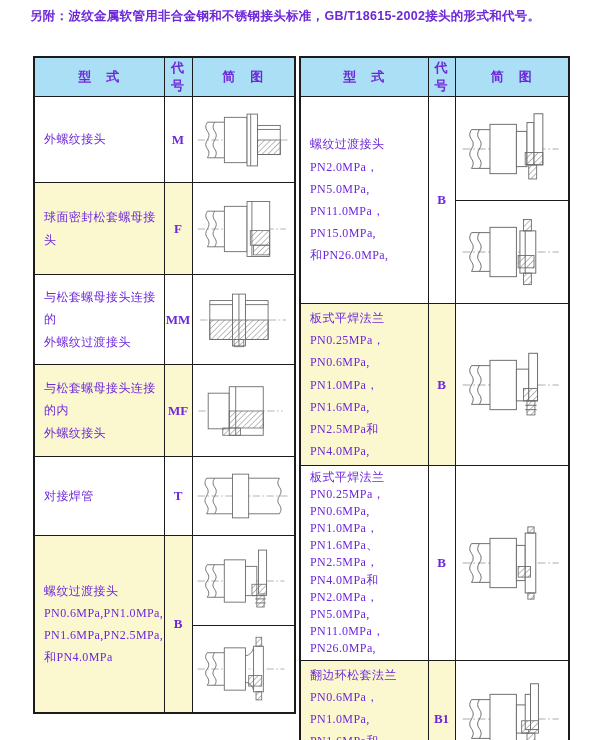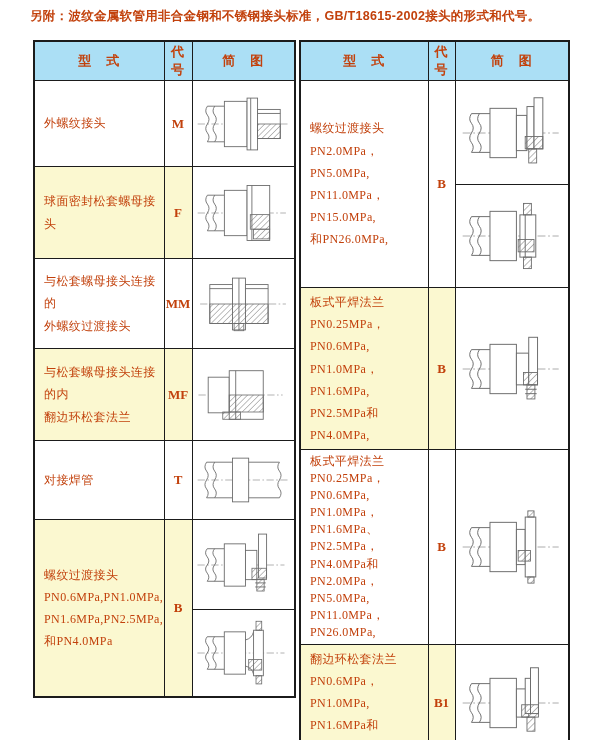--- a/index.html
+++ b/index.html
@@ -1,20 +1,20 @@
 <!DOCTYPE html>
 <html><head>
 <meta charset="utf-8">
 <style>
   html,body{margin:0;padding:0;background:#ffffff;}
   #page{position:relative;width:600px;height:740px;background:#ffffff;overflow:hidden;
-        font-family:"Liberation Serif", serif;color:#c2410c;}
+        font-family:"Liberation Serif", serif;color:#6d28d9;}
   #title{position:absolute;left:30px;top:8px;width:560px;font-size:12.5px;font-weight:bold;
          font-family:"Liberation Sans", sans-serif;letter-spacing:0.3px;}
-  table.tbl{position:absolute;top:40px;border-collapse:collapse;table-layout:fixed;
+  table.tbl{position:absolute;top:56px;border-collapse:collapse;table-layout:fixed;
             border:2px solid #1b1b1b;background:#fff;}
   #tbl-left{left:33px;width:261px;}
   #tbl-right{left:299px;width:269px;}
   .tbl th,.tbl td{border:1px solid #1b1b1b;overflow:hidden;}
   .tbl th{background:#ABDFF5;font-family:"Liberation Sans", sans-serif;font-size:13px;
           font-weight:bold;text-align:center;letter-spacing:1px;}
   td.c-type{font-size:12px;line-height:1.85;padding:3px 4px 3px 9px;vertical-align:middle;
             white-space:pre-line;letter-spacing:0.4px;}
   td.tight{line-height:1.42;}
   td.c-code{font-size:13px;font-weight:bold;text-align:center;vertical-align:middle;
@@ -101,21 +101,21 @@
           <rect class="s" x="62" y="18" width="28" height="48"></rect>
           <path class="ln" d="M18,23 H46 M62,23 H90"></path>
           <rect class="h" x="18" y="42" width="72" height="24"></rect>
           <rect class="h" x="48" y="66" width="12" height="9"></rect>
         </svg>
       </td>
     </tr>
 
     <tr style="height:92px">
       <td class="c-type hl">与松套螺母接头连接的内
-翻边环松套法兰</td>
+外螺纹接头</td>
       <td class="c-code hl">MF</td>
       <td class="c-diag">
         <svg class="diag" width="96" height="68" viewBox="0 0 118 84">
           <line class="ax" x1="4" y1="42" x2="108" y2="42"></line>
           <rect class="s" x="16" y="20" width="26" height="44"></rect>
           <rect class="s" x="42" y="12" width="42" height="60"></rect>
           <line class="ln" x1="50" y1="12" x2="50" y2="72"></line>
           <rect class="h" x="42" y="42" width="42" height="21"></rect>
           <rect class="h" x="34" y="63" width="22" height="9"></rect>
         </svg>

